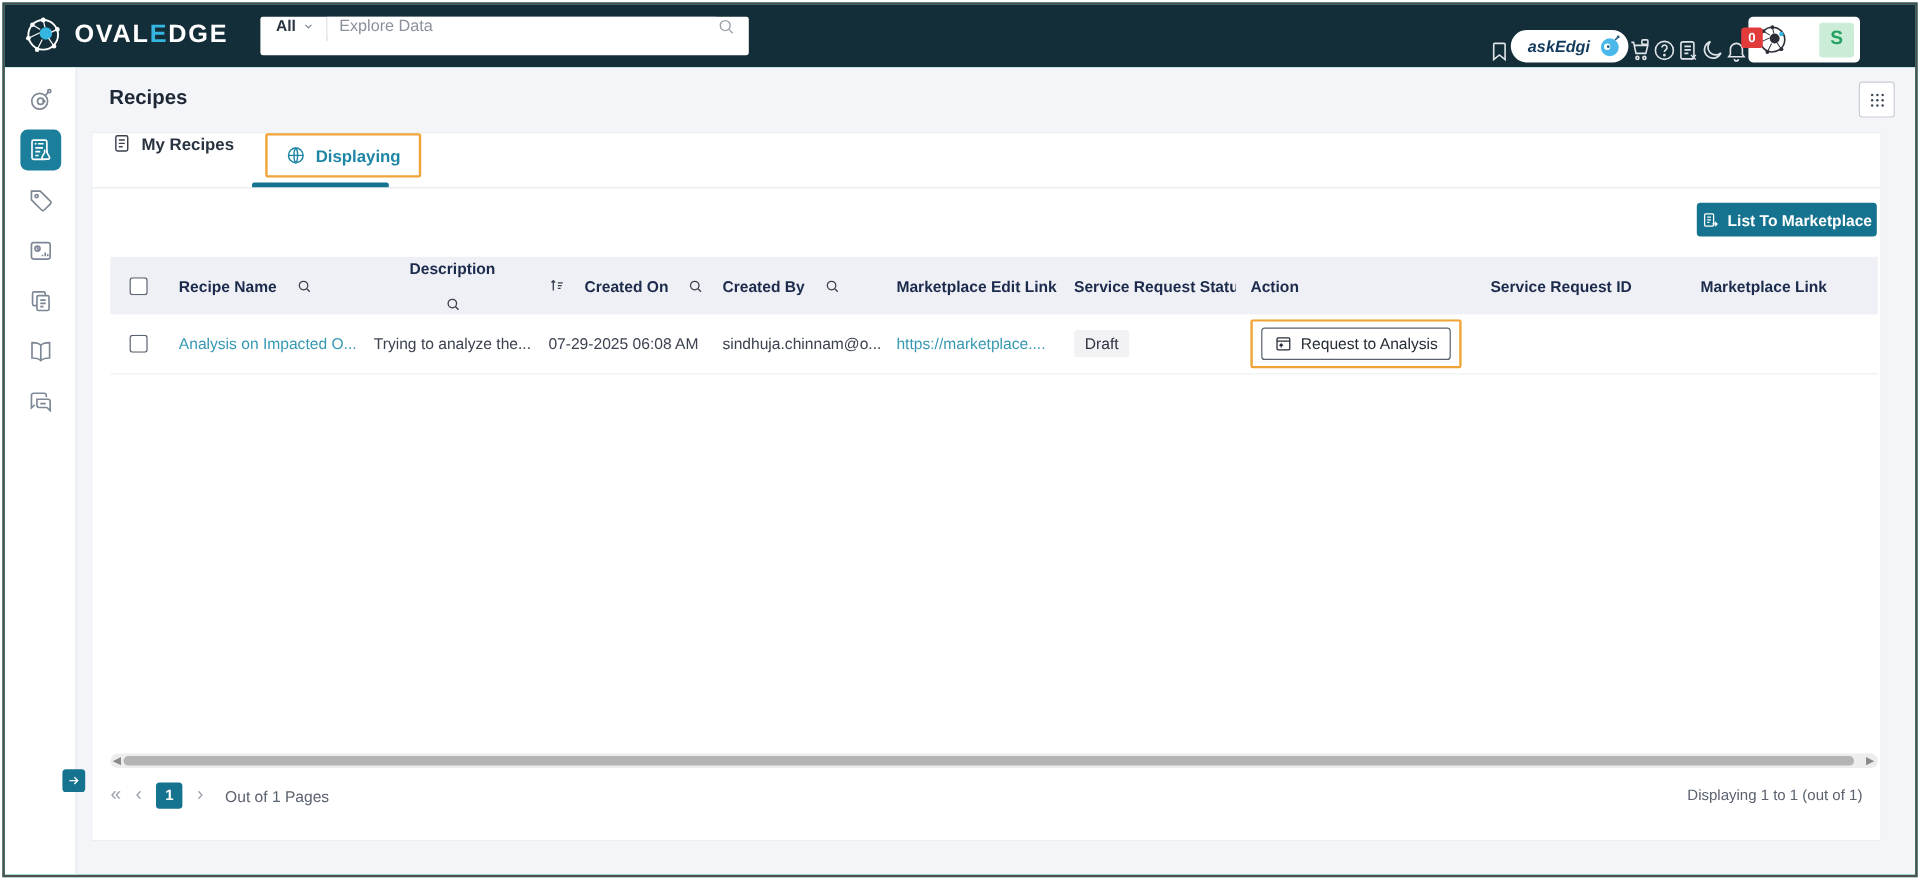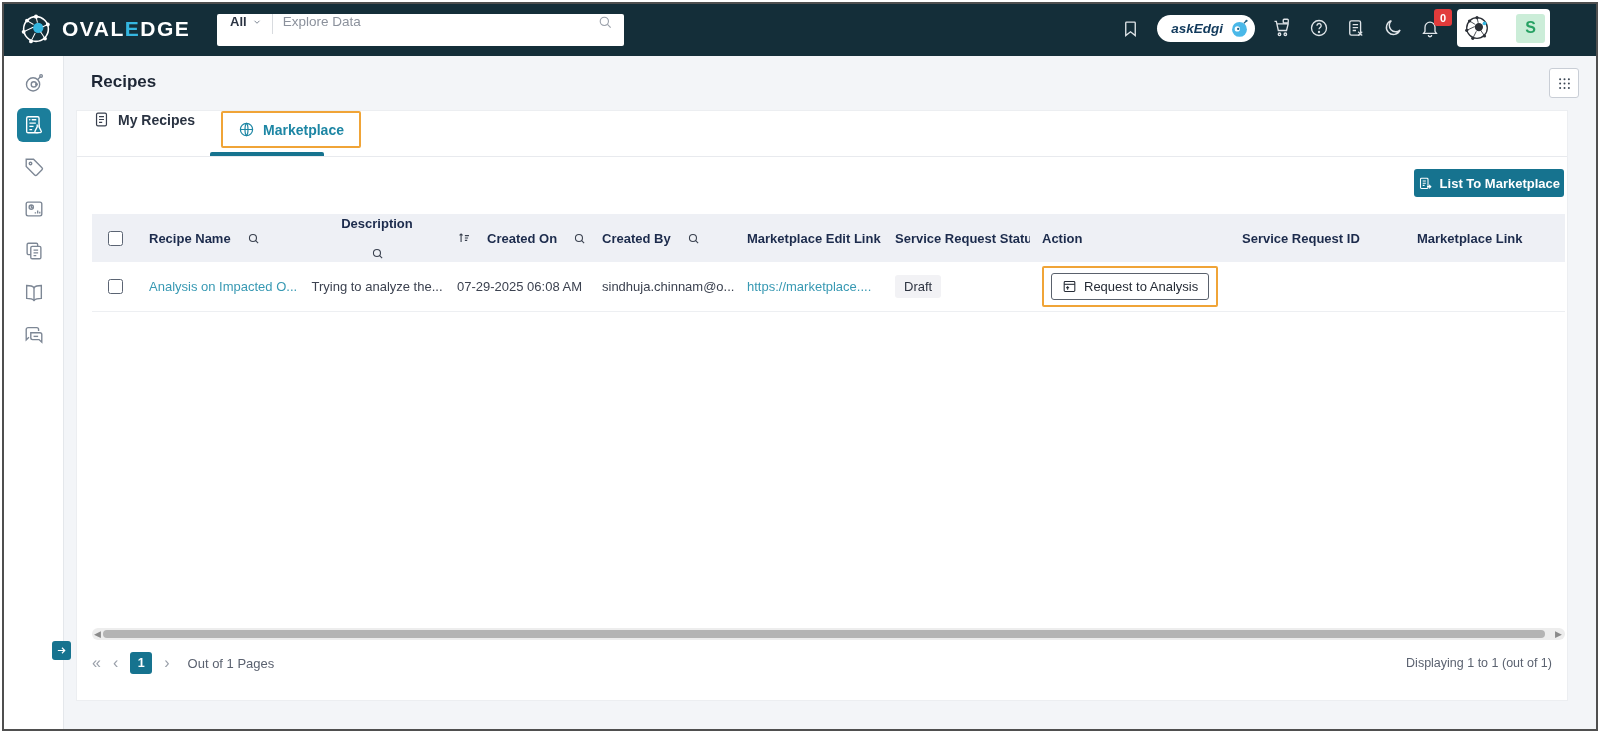--- a/index.html
+++ b/index.html
@@ -11,21 +11,21 @@
   .brand { position:absolute; left:14px; top:7px; display:flex; align-items:center; gap:8px; }
   .brand-word { font-size:21px; font-weight:700; letter-spacing:1.5px; color:#fff; }
   .brand-word .accent { color:#35b6e0; }
   .searchbox { position:absolute; left:213px; top:10px; width:407px; height:32px; background:#fff; border-radius:2px; display:flex; align-items:flex-start; }
   .scope { display:flex; align-items:center; gap:5px; padding:0 10px 0 13px; font-size:13px; font-weight:700; color:#2a3342; cursor:pointer; }
   .scope .chev { color:#7d8694; }
   .search-divider { width:1px; height:20px; background:#d8dbdf; }
   .search-input { flex:1; border:none; outline:none; padding:0 10px; font-size:13.5px; color:#2a3342; font-family:"Liberation Sans",sans-serif; }
   .search-input::placeholder { color:#8b919c; }
   .search-mag { padding-right:11px; color:#9aa0aa; display:flex; }
-  .top-right { position:absolute; right:46px; top:0; height:48px; display:flex; align-items:center; gap:17px; }
+  .top-right { position:absolute; right:46px; top:0; height:48px; display:flex; align-items:flex-end; }
   .tb-ic { color:#dfe4e8; display:flex; align-items:center; cursor:pointer; }
   .askedgi { height:27px; background:#fff; border-radius:14px; display:flex; align-items:center; gap:6px; padding:0 5px 0 14px; cursor:pointer; }
   .askedgi span { font-size:13.5px; font-weight:700; font-style:italic; color:#123a5c; }
   .bell-wrap { position:relative; display:flex; }
   .badge { position:absolute; top:-9px; right:-12px; min-width:18px; height:17px; background:#e23b3b; border-radius:3px; color:#fff; font-size:11px; font-weight:700; display:flex; align-items:center; justify-content:center; padding:0 3px; }
   .profile-pill { width:93px; height:38px; background:#fff; border-radius:4px; display:flex; align-items:center; justify-content:space-between; padding:4px 5px; cursor:pointer; }
   .avatar { width:29px; height:29px; background:#cbedd8; border-radius:3px; color:#27a163; font-size:16px; font-weight:700; display:flex; align-items:center; justify-content:center; }
 
   
   .sidebar { position:absolute; left:0; top:52px; bottom:0; width:60px; background:#fff; border-right:1px solid #e4e7eb; display:flex; flex-direction:column; align-items:center; padding-top:10px; }
@@ -294,21 +294,21 @@
           <span>My Recipes</span>
         </div>
         <div class="tab-mkt-box">
           <div class="tab active">
             <span class="hic" style="color:#1d86a4;">
               <svg width="17" height="17" viewBox="0 0 24 24" fill="none" stroke="currentColor" stroke-width="1.7">
                   <circle cx="12" cy="12" r="8.6"></circle>
                   <path d="M3.4 12h17.2M12 3.4c2.8 2.4 2.8 14.8 0 17.2-2.8-2.4-2.8-14.8 0-17.2z"></path>
                 </svg>
             </span>
-            <span>Marketplace</span>
+            <span>Displaying</span>
           </div>
         </div>
         <div class="tab-underline"></div>
       </div>
 
       <button class="list-btn">
         <span>
           <svg width="15" height="15" viewBox="0 0 24 24" fill="none" stroke="#fff" stroke-width="1.7">
               <rect x="4" y="3.5" width="12" height="16.5" rx="1.5"></rect>
               <path d="M7.5 8h5M7.5 11.5h5M7.5 15h3"></path>

